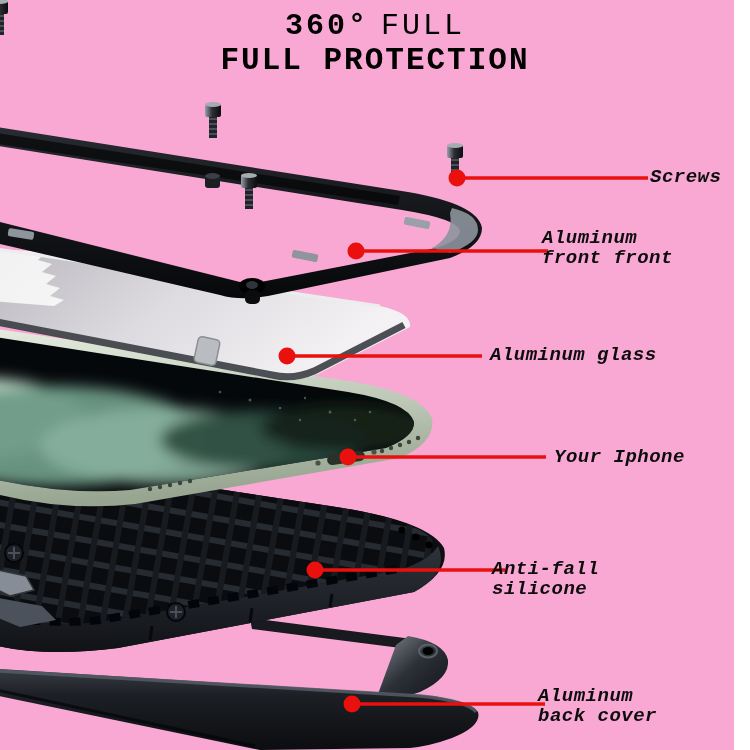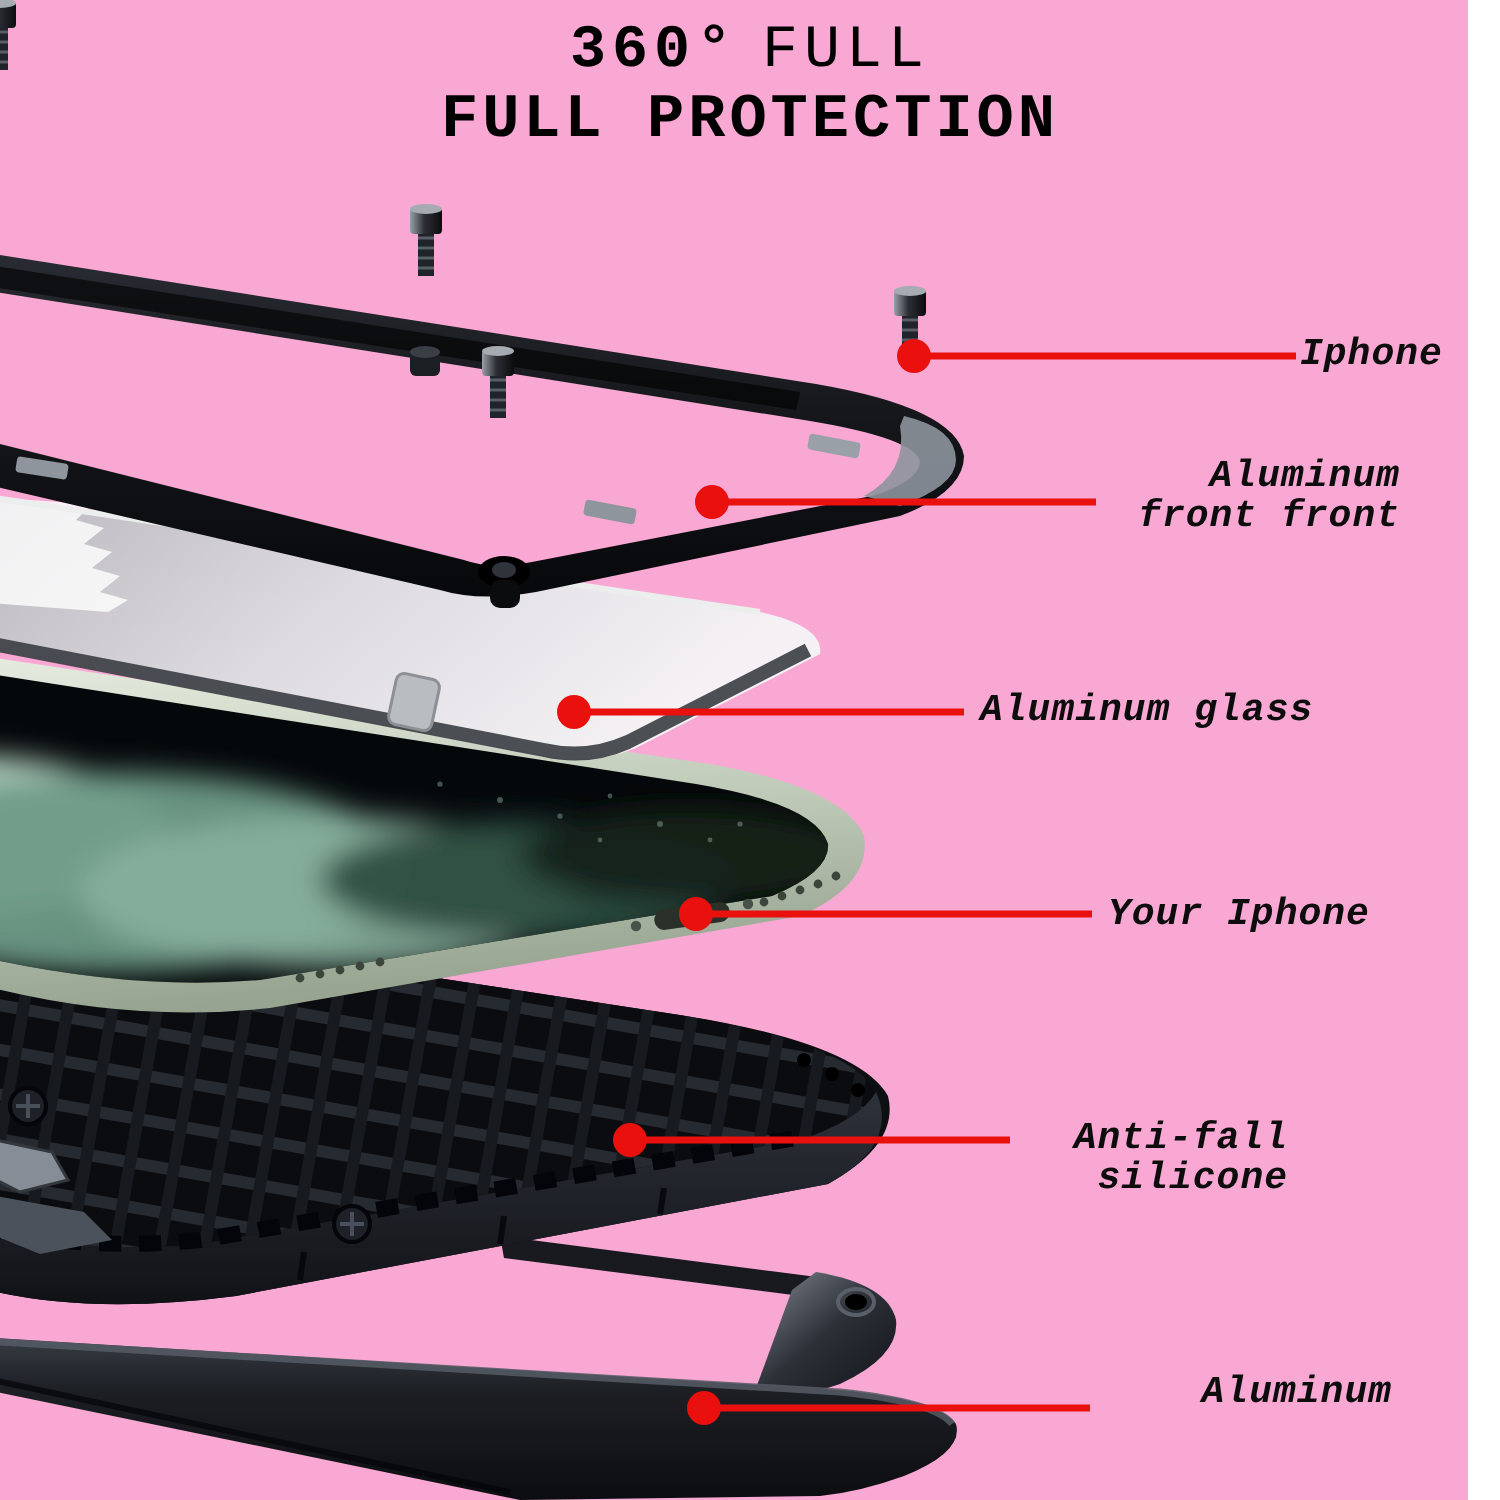--- a/index.html
+++ b/index.html
@@ -10,21 +10,21 @@
   .scene{position:absolute;left:0;top:0;width:750px;height:750px;}
   .title{position:absolute;top:8px;left:0;width:750px;text-align:center;color:#000;z-index:5;}
   .title .line1{font-size:30px;letter-spacing:3px;line-height:36px;}
   .title .line1 .strong{font-weight:bold;}
   .title .line1 .light{font-weight:normal;margin-left:12px;}
   .title .line2{font-size:31px;font-weight:bold;letter-spacing:2px;line-height:34px;}
   .callout-label{
     position:absolute;font-weight:bold;font-style:italic;font-size:19px;
     color:#0d0d0d;letter-spacing:0.5px;white-space:nowrap;z-index:6;line-height:19.5px;
   }
-  .callout-label.center{text-align:right;white-space:normal;}
+  .callout-label.center{text-align:left;white-space:normal;}
 </style>
 </head>
 <body>
 
 <div class="canvas">
 
   <div class="title">
     <div class="line1"><span class="strong">360°</span><span class="light">FULL</span></div>
     <div class="line2">FULL PROTECTION</div>
   </div>
@@ -193,25 +193,25 @@
     <g fill="#e9100d">
       <circle cx="457" cy="178" r="8.5"></circle>
       <circle cx="356" cy="251" r="8.5"></circle>
       <circle cx="287" cy="356" r="8.5"></circle>
       <circle cx="348" cy="457" r="8.5"></circle>
       <circle cx="315" cy="570" r="8.5"></circle>
       <circle cx="352" cy="704" r="8.5"></circle>
     </g>
   </svg>
 
-  <div class="callout-label" style="left:650px;top:168px;">Iphone</div>
+  <div class="callout-label" style="left:650px;top:168px;">Screws</div>
 
   <div class="callout-label center" style="left:542px;top:229px;width:158px;"><span>Aluminum</span><br><span>front front</span></div>
 
   <div class="callout-label" style="left:490px;top:346px;">Aluminum glass</div>
 
   <div class="callout-label center" style="left:492px;top:560px;width:152px;"><span>Anti-fall</span><br><span>silicone</span></div>
 
   <div class="callout-label" style="left:554px;top:448px;">Your Iphone</div>
 
-  <div class="callout-label center" style="left:538px;top:687px;width:158px;"><span>Aluminum</span><br></div>
+  <div class="callout-label center" style="left:538px;top:687px;width:158px;"><span>Aluminum</span><br><span>back cover</span></div>
 
 </div>
 
 </body></html>

